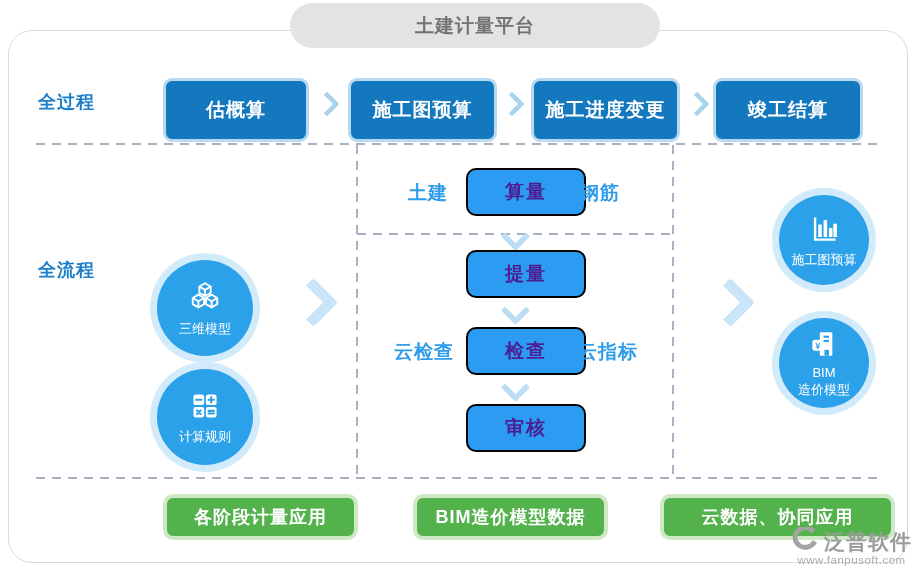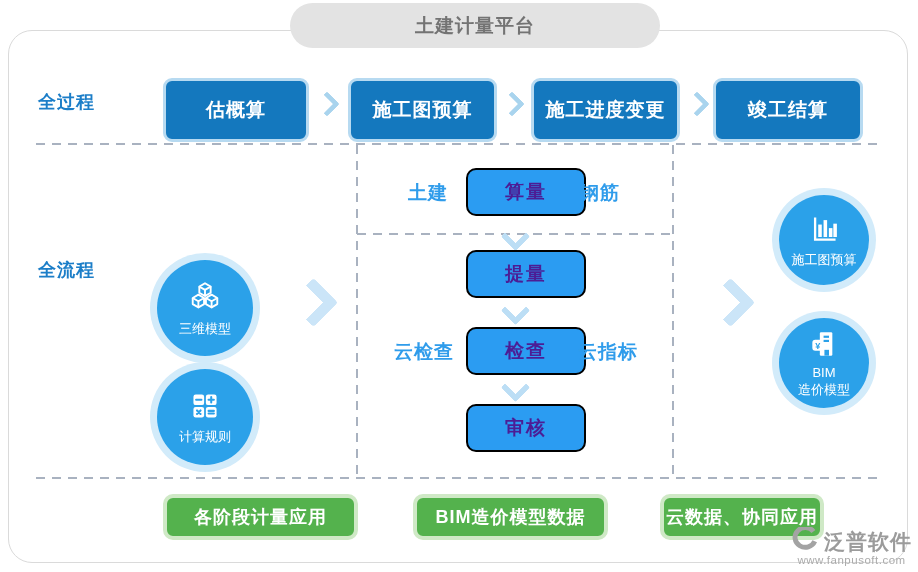--- a/index.html
+++ b/index.html
@@ -149,21 +149,21 @@
         <rect x="4" y="13" width="13" height="13" rx="3.5" fill="#fff"></rect>
         <text x="10.5" y="23.5" font-size="11" font-weight="bold" fill="#2ba1e9" text-anchor="middle">¥</text>
       </svg>
     </span>
     <span>BIM</span>
     <span style="margin-top:-2px;">造价模型</span>
   </div>
 
   <div class="btn-green" style="left:163px;top:494px;width:195px;">各阶段计量应用</div>
   <div class="btn-green" style="left:413px;top:494px;width:195px;">BIM造价模型数据</div>
-  <div class="btn-green" style="left:660px;top:494px;width:164px;">云数据、协同应用</div>
+  <div class="btn-green" style="left:660px;top:494px;width:235px;">云数据、协同应用</div>
 
   <div class="wm">
     <div class="wm-row">
       <span>
         <svg viewBox="0 0 30 28" width="27" height="25">
           <path d="M25 5 A 11.5 11 0 1 0 26.5 16" fill="none" stroke="#a3a3a3" stroke-width="5.5"></path>
         </svg>
       </span>
       <span class="wm-brand">泛普软件</span>
     </div>

